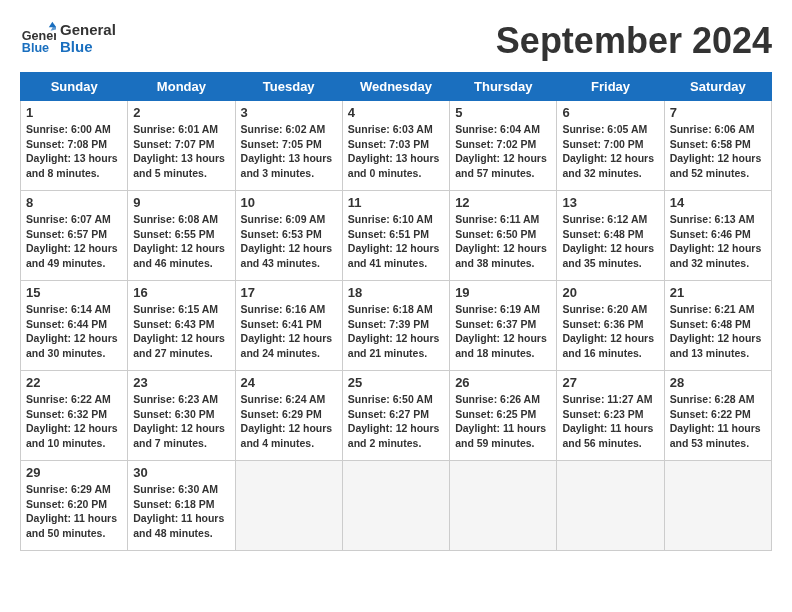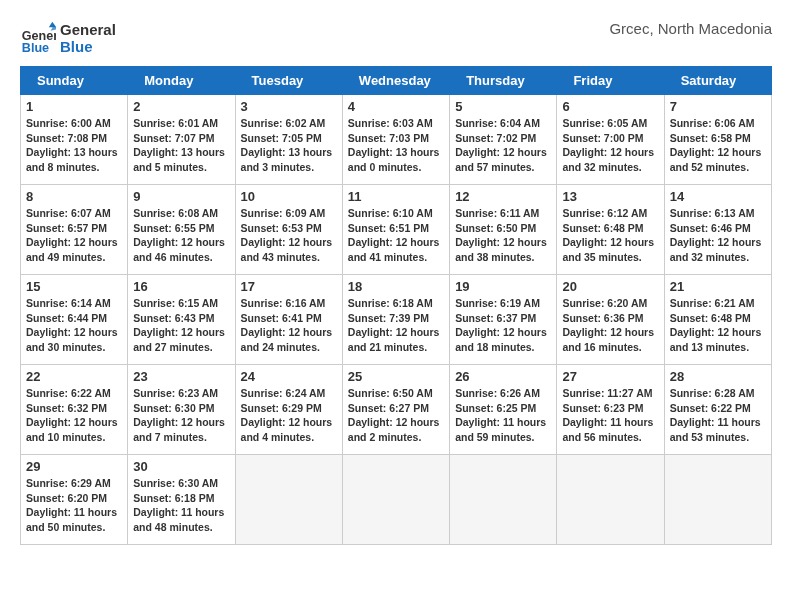--- a/index.html
+++ b/index.html
@@ -39,21 +39,21 @@
       width: 100%;
       border-collapse: collapse;
       table-layout: fixed;
     }
     th {
       background: #1a6fbf;
       color: #fff;
       font-size: 13px;
       font-weight: bold;
       padding: 6px 16px;
-      text-align: left;
+      text-align: center;
       border: 1px solid #1a6fbf;
     }
     td {
       border: 1px solid #ccc;
       vertical-align: top;
       padding: 4px 5px;
       font-size: 10.5px;
       color: #333;
       height: 90px;
       background: #fff;
@@ -77,21 +77,21 @@
       <text x="2" y="36" font-size="14" font-weight="bold" fill="#1a6fbf">Blue</text>
       <polygon points="32,8 40,8 36,2" fill="#1a6fbf"></polygon>
       <polygon points="34,12 42,10 38,5" fill="#1a6fbf" opacity="0.7"></polygon>
     </svg>
     <div>
       <div style="font-size:15px;font-weight:bold;color:#333;">General</div>
       <div style="font-size:15px;font-weight:bold;color:#1a6fbf;">Blue</div>
     </div>
   </div>
   <div class="title-block">
-    <div class="subtitle">Grcec, North Macedonia</div>
+    <div class="month-title">September 2024</div>
   </div>
 </div>
 
 <table>
   <thead>
     <tr>
     <th>Sunday</th>
         <th>Monday</th>
         <th>Tuesday</th>
         <th>Wednesday</th>

